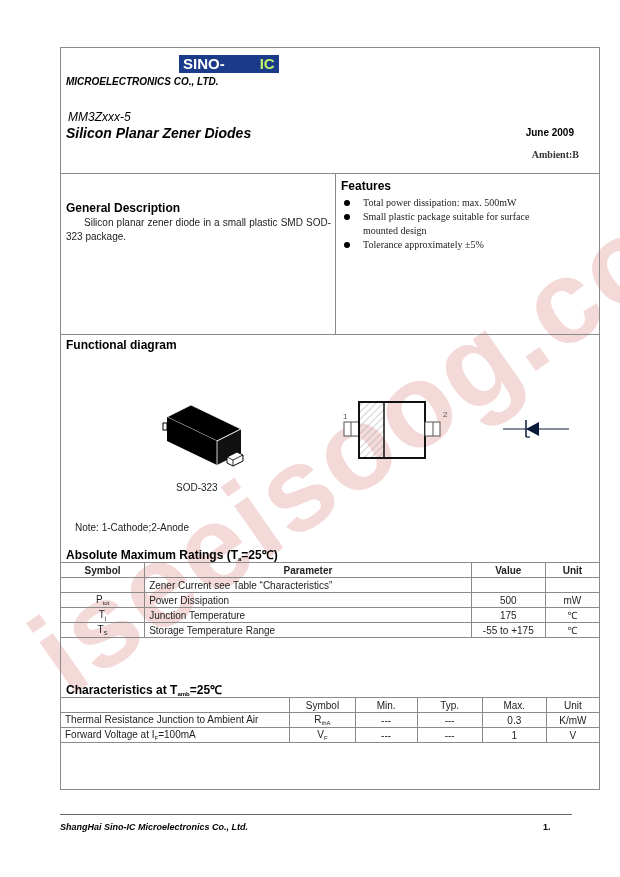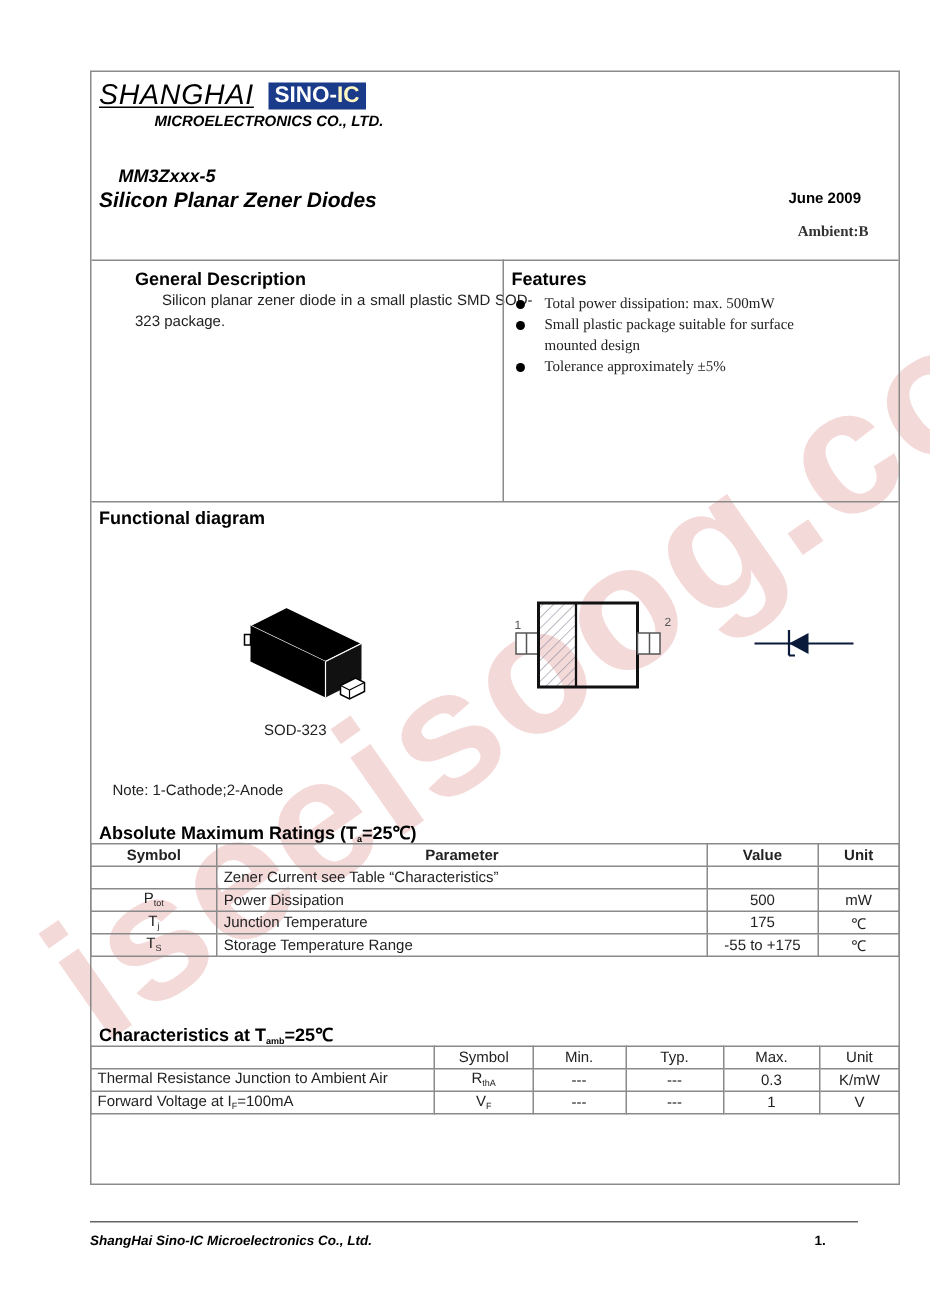--- a/index.html
+++ b/index.html
@@ -2,24 +2,24 @@
 <html><head>
 <meta charset="utf-8">
 <style>
   html,body{margin:0;padding:0;background:#ffffff;}
   body{width:620px;height:877px;position:relative;overflow:hidden;font-family:"Liberation Sans",sans-serif;color:#000;}
   .wm{position:absolute;left:-20px;top:390px;width:720px;text-align:center;font-family:"Liberation Sans",sans-serif;font-weight:bold;font-size:118px;color:#f3d3d3;transform:rotate(-35deg);transform-origin:50% 50%;letter-spacing:2px;opacity:.85;z-index:0;pointer-events:none;white-space:nowrap;}
   .page{position:absolute;left:60px;top:47px;width:538px;height:741px;border:1px solid #8a8a8a;z-index:1;}
   .abs{position:absolute;}
   .logo-shanghai{left:5px;top:5px;font-size:19px;font-style:italic;letter-spacing:.5px;text-decoration:underline;text-decoration-thickness:1px;text-underline-offset:2px;}
   .logo-box{left:118px;top:7px;height:18px;background:#1a3a8a;color:#fff;font-weight:bold;font-size:15px;padding:0 4px;line-height:18px;}
-  .logo-box .ic{color:#fef9c3;}
-  .company{left:5px;top:28px;font-size:10px;font-weight:bold;font-style:italic;margin-left:37px;}
+  .logo-box .ic{color:#bef264;margin-left:35px;}
+  .company{left:5px;top:28px;font-size:10px;font-weight:bold;font-style:italic;}
   .date{right:25px;top:31px;font-size:10px;font-weight:bold;margin-top:48px;}
-  .part{left:18px;top:62px;font-size:12px;font-weight:bold;font-style:italic;}
+  .part{left:7px;top:62px;font-size:12px;font-weight:normal;font-style:italic;}
   .title{left:5px;top:77px;font-size:14px;font-weight:bold;font-style:italic;}
   .rev{right:20px;top:101px;font-size:10px;font-weight:bold;font-family:"Liberation Serif",serif;color:#333;}
   .hline{position:absolute;left:0;right:0;height:0;border-top:1px solid #8a8a8a;}
   .vline{position:absolute;width:0;border-left:1px solid #8a8a8a;}
   .sec-title{font-size:12px;font-weight:bold;}
   .body-text{font-size:10px;color:#222;line-height:14px;}
   .features ul{margin:0;padding:0;list-style:none;}
   .features li{position:relative;padding-left:22px;font-size:10px;color:#222;line-height:14px;}
   .features li::before{content:"";position:absolute;left:3px;top:4px;width:6px;height:6px;border-radius:50%;background:#000;}
   table{border-collapse:collapse;font-size:10px;border-radius:20px;}
@@ -31,31 +31,30 @@
   .footer-left{position:absolute;left:60px;top:822px;font-size:9px;font-weight:bold;font-style:italic;}
   .footer-right{position:absolute;left:543px;top:822px;font-size:9px;font-weight:bold;}
 </style>
 </head>
 <body>
 
 <div class="wm">iseeisoog.com</div>
 
 <div class="page">
 
-  <div class="abs logo-shanghai">SHANGHAI</div>
   <div class="abs logo-box"><span>SINO-</span><span class="ic">IC</span></div>
   <div class="abs company">MICROELECTRONICS CO., LTD.</div>
   <div class="abs date">June 2009</div>
   <div class="abs part">MM3Zxxx-5</div>
   <div class="abs title">Silicon Planar Zener Diodes</div>
   <div class="abs rev">Ambient:B</div>
 
   <div class="hline" style="top:125px;"></div>
 
-  <div class="abs" style="left:5px;top:131px;width:265px;margin-left:24px;">
+  <div class="abs" style="left:5px;top:153px;width:265px;">
     <div class="sec-title">General Description</div>
     <div class="body-text" style="text-indent:18px;text-align:justify;margin-top:1px;">Silicon planar zener diode in a small plastic SMD SOD-323 package.</div>
   </div>
   <div class="vline" style="left:274px;top:125px;height:161px;"></div>
 
   <div class="abs features" style="left:280px;top:131px;width:250px;">
     <div class="sec-title">Features</div>
     <ul style="margin-top:3px;font-family:Liberation Serif, serif;">
       <li>Total power dissipation: max. 500mW</li>
       <li style="width:200px;">Small plastic package suitable for surface mounted design</li>

